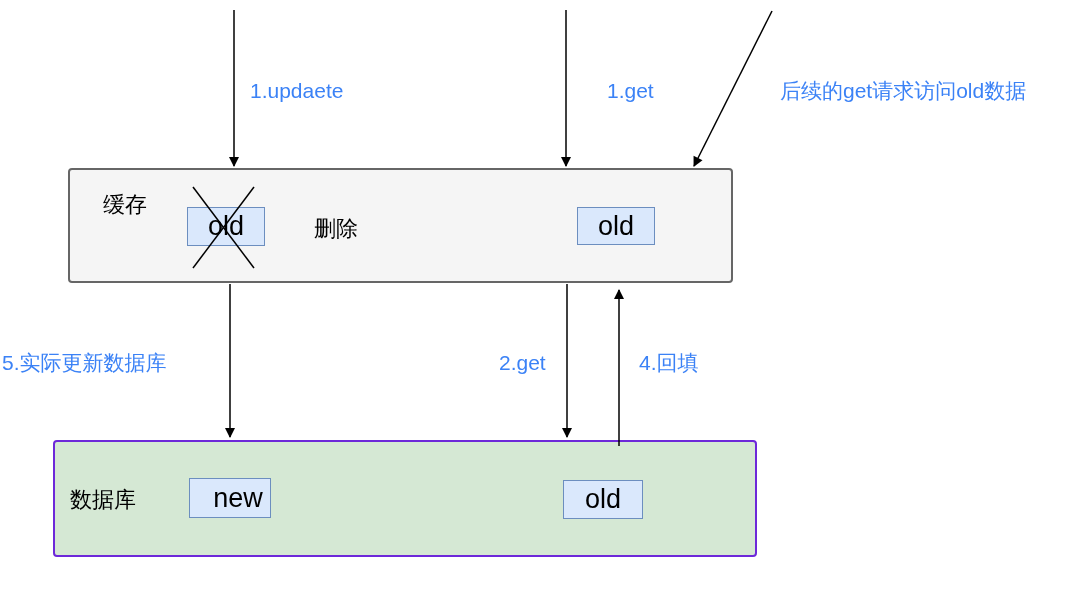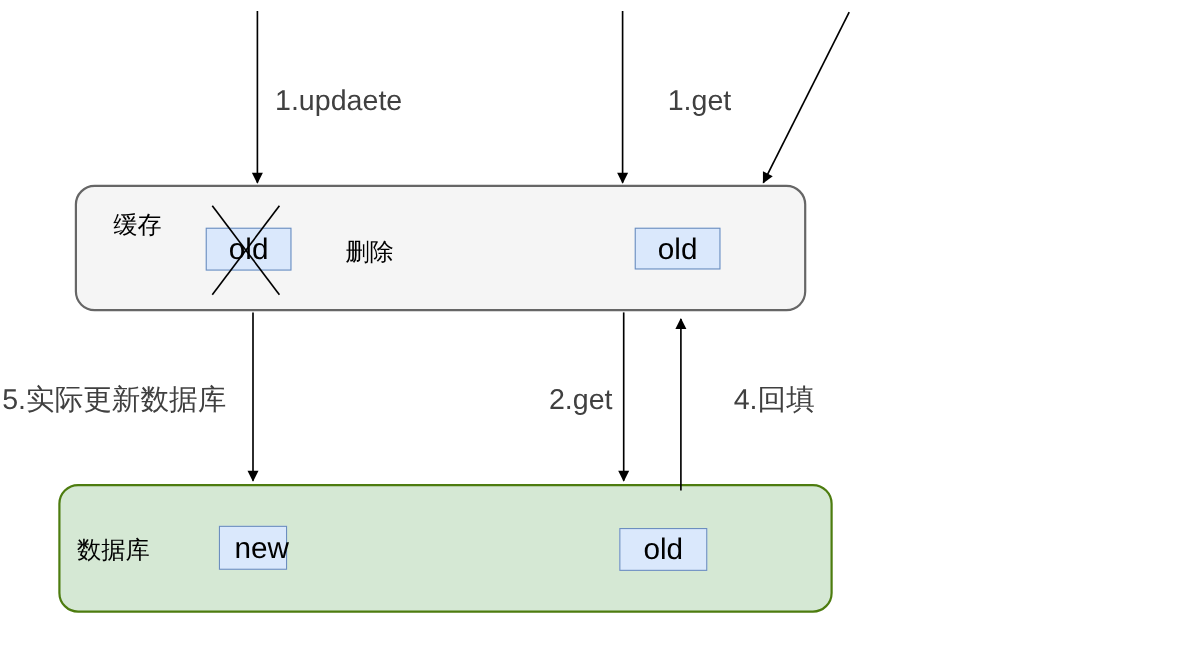--- a/index.html
+++ b/index.html
@@ -11,37 +11,37 @@
   .canvas {
     position: relative;
     width: 1080px;
     height: 595px;
     background: #ffffff;
     overflow: hidden;
   }
   .node {
     position: absolute;
     box-sizing: border-box;
-    border-radius: 18px;
+    border-radius: 4px;
   }
   .cache-node {
     left: 68px;
     top: 168px;
     width: 665px;
     height: 115px;
     background: #f5f5f5;
     border: 2px solid #666666;
   }
   .db-node {
     left: 53px;
     top: 440px;
     width: 704px;
     height: 117px;
     background: #d5e8d4;
-    border: 2px solid #4d7c0f;
+    border: 2px solid #6d28d9;
   }
   .node-title {
     position: absolute;
     font-size: 22px;
     color: #000000;
     white-space: nowrap;
     line-height: 24px;
   }
   .value-box {
     position: absolute;
@@ -49,22 +49,22 @@
     background: #dae8fc;
     border: 1.5px solid #6c8ebf;
     display: flex;
     align-items: center;
     justify-content: center;
     font-size: 27px;
     color: #000000;
   }
   .float-label {
     position: absolute;
-    font-size: 26px;
-    color: #404040;
+    font-size: 21px;
+    color: #3b82f6;
     white-space: nowrap;
     line-height: 24px;
   }
   .svg-overlay {
     position: absolute;
     left: 0;
     top: 0;
     width: 1080px;
     height: 595px;
     pointer-events: none;
@@ -81,33 +81,34 @@
       <span>old</span>
     </div>
     <span class="node-title" style="left:244px; top:47px;">删除</span>
     <div class="value-box" style="left:507px; top:37px; width:78px; height:38px;">
       <span>old</span>
     </div>
   </div>
 
   <div class="node db-node">
     <span class="node-title" style="left:15px; top:46px;">数据库</span>
-    <div class="value-box" style="left:144px; top:36px; width:62px; height:40px;padding-left:16px;">
+    <div class="value-box" style="left:134px; top:36px; width:82px; height:40px;padding-left:16px;">
       <span>new</span>
     </div>
     <div class="value-box" style="left:508px; top:38px; width:80px; height:39px;">
       <span>old</span>
     </div>
   </div>
 
   <span class="float-label" style="left:250px; top:79px;">1.updaete</span>
   <span class="float-label" style="left:607px; top:79px;">1.get</span>
+  <span class="float-label" style="left:780px; top:79px;">后续的get请求访问old数据</span>
   <span class="float-label" style="left:2px; top:351px;">5.实际更新数据库</span>
   <span class="float-label" style="left:499px; top:351px;">2.get</span>
-  <span class="float-label" style="left:639px; top:351px;margin-left:28px;">4.回填</span>
+  <span class="float-label" style="left:639px; top:351px;">4.回填</span>
 
   <svg class="svg-overlay" viewBox="0 0 1080 595" xmlns="http://www.w3.org/2000/svg">
     <defs>
       <marker id="ah" viewBox="0 0 12 12" refX="10" refY="6" markerWidth="8" markerHeight="8" orient="auto-start-reverse">
         <path d="M1,1 L11,6 L1,11 z" fill="#000000"></path>
       </marker>
     </defs>
 
     <line x1="234" y1="10" x2="234" y2="166" stroke="#000000" stroke-width="1.5" marker-end="url(#ah)"></line>
 

